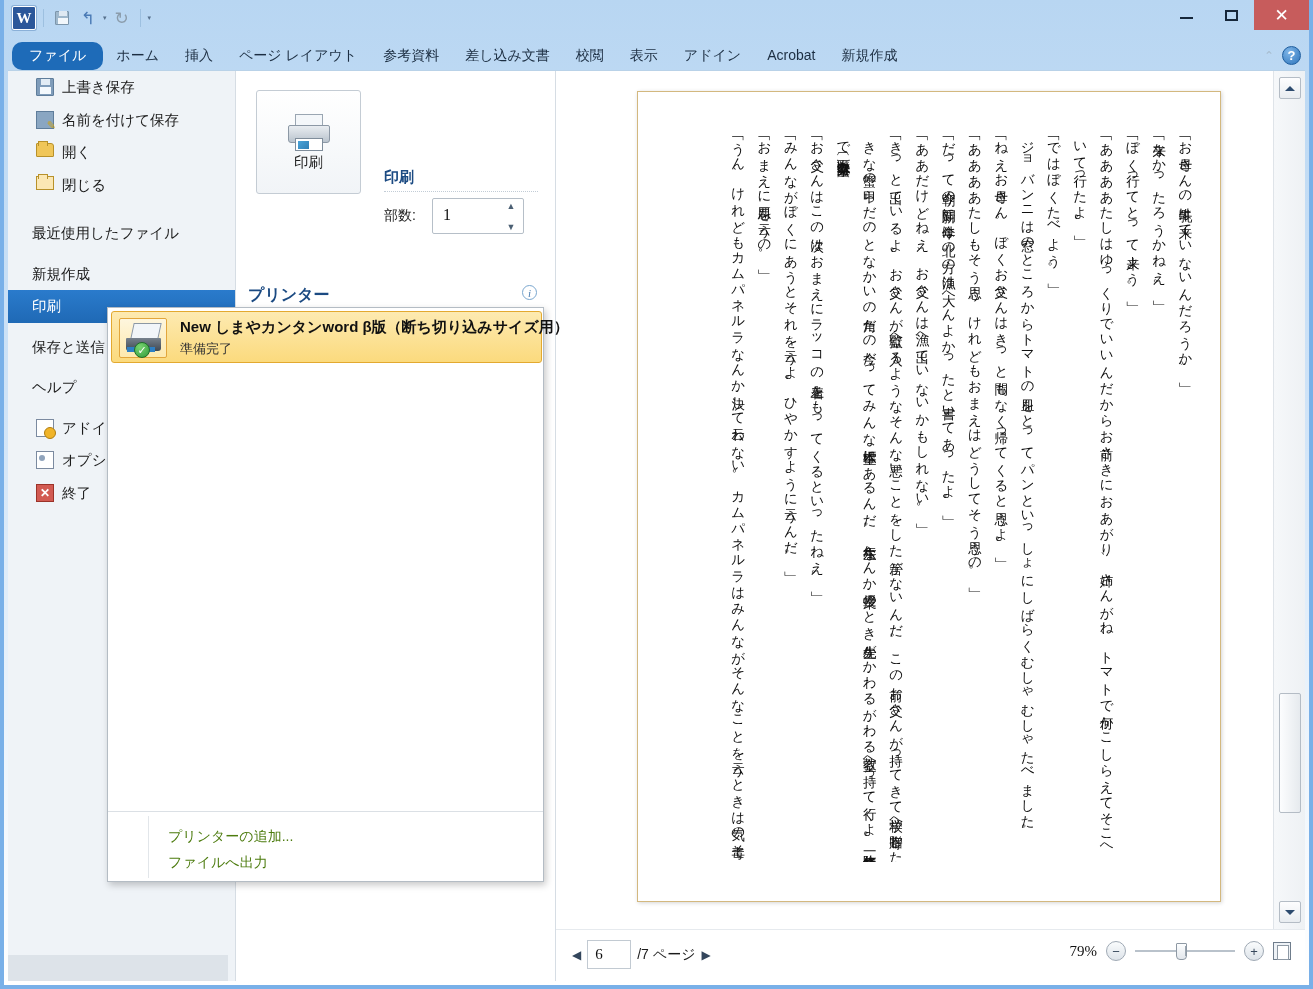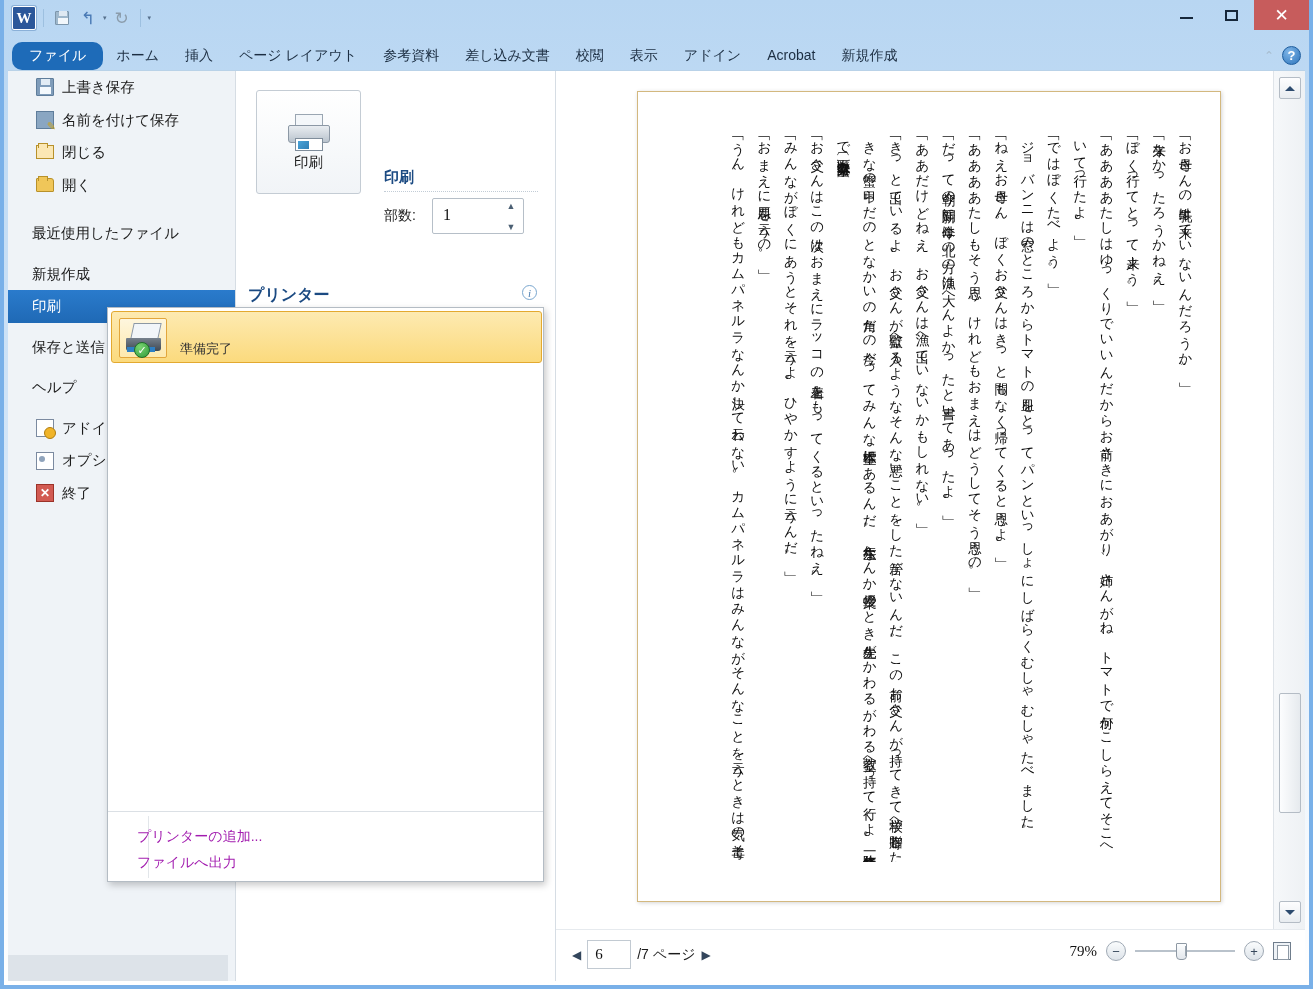--- a/index.html
+++ b/index.html
@@ -103,21 +103,21 @@
     border-top: 1px solid #b9d2e8;
   }
 
   
   #backstage-nav {
     position: absolute; left: 0; top: 0; width: 228px; height: 100%;
     background: #eff3f7;
     border-right: 1px solid #d6dde4;
   }
   .nav-item {
-    display: flex; align-items: center; gap: 8px;
+    display: flex; align-items: flex-start; gap: 8px;
     padding: 7px 10px 7px 24px; font-size: 14.5px; color: #1b1b1b;
     line-height: 1.28;
   }
   .nav-item.cmd { padding-left: 28px; }
   .nav-item.section { padding-left: 24px; }
   .nav-item.active { background: linear-gradient(to bottom,#2a7bcc,#1f69b5); color: #fff; }
   .nav-spacer { height: 8px; }
   .nav-ico { width: 18px; height: 18px; flex: 0 0 18px; position: relative; }
 
   .ico-save { background: #7f9cba; border: 1px solid #5f7d9b; border-radius: 1px; }
@@ -279,21 +279,21 @@
     position: absolute; left: 68px; top: 28px; font-size: 13px; color: #333;
   }
   #dd-footer {
     position: absolute; left: 0; bottom: 0; width: 100%; height: 70px;
     border-top: 1px solid #dbe0e5; background: #fff;
   }
   #dd-footer-rail {
     position: absolute; left: 40px; top: 4px; width: 1px; height: 62px; background: #e2e6ea;
   }
   .dd-footer-item {
-    position: absolute; left: 29px; font-size: 14px; color: #a21caf;
+    position: absolute; left: 60px; font-size: 14px; color: #4d7c0f;
   }
 
   
   #preview-area {
     position: absolute; left: 548px; top: 0; right: 0; bottom: 0;
     background: #fff;
   }
   #preview-surface {
     position: absolute; left: 0; top: 0; right: 32px; bottom: 52px;
     background: #fff; overflow: hidden;
@@ -444,26 +444,26 @@
     <div id="backstage-nav">
         <div class="nav-item cmd">
           <span class="nav-ico ico-save"></span>
           <span>上書き保存</span>
         </div>
         <div class="nav-item cmd">
           <span class="nav-ico ico-saveas"></span>
           <span>名前を付けて保存</span>
         </div>
         <div class="nav-item cmd">
+          <span class="nav-ico ico-open"></span>
+          <span>開く</span>
+        </div>
+        <div class="nav-item cmd">
           <span class="nav-ico ico-close"></span>
           <span>閉じる</span>
-        </div>
-        <div class="nav-item cmd">
-          <span class="nav-ico ico-open"></span>
-          <span>開く</span>
         </div>
         <div class="nav-spacer"></div>
         <div class="nav-spacer"></div>
         <div class="nav-item section">
           <span>最近使用したファイル</span>
         </div>
         <div class="nav-spacer"></div>
         <div class="nav-item section">
           <span>新規作成</span>
         </div>
@@ -535,20 +535,21 @@
     </div>
 
     <div id="printer-dropdown">
       <div id="printer-dropdown-item">
         <div id="dd-printer-icon">
           <div class="b2"></div>
             <div class="b1"></div>
             <div class="b3"></div>
           <div class="chk">✓</div>
         </div>
+        <div id="dd-printer-name">New しまやカンタンword β版（断ち切り込みサイズ用）</div>
         <div id="dd-printer-status">準備完了</div>
       </div>
       <div id="dd-footer">
         <div id="dd-footer-rail"></div>
         <div class="dd-footer-item" style="top:16px;">プリンターの追加...</div>
         <div class="dd-footer-item" style="top:42px;">ファイルへ出力</div>
       </div>
     </div>
 
     <div id="preview-area">

